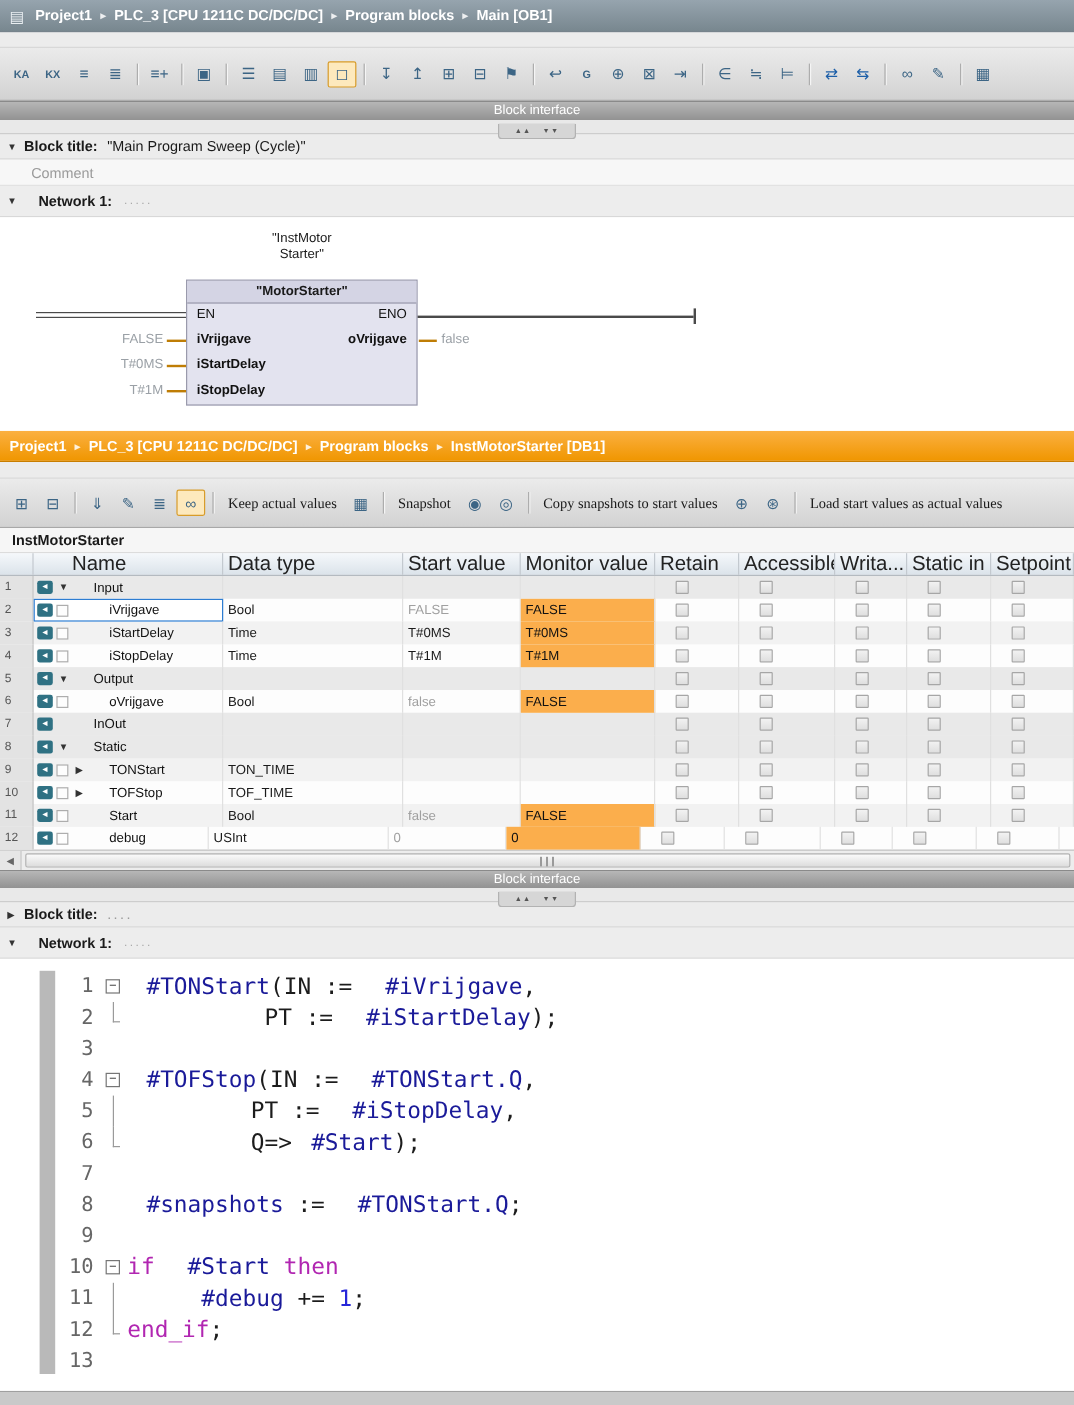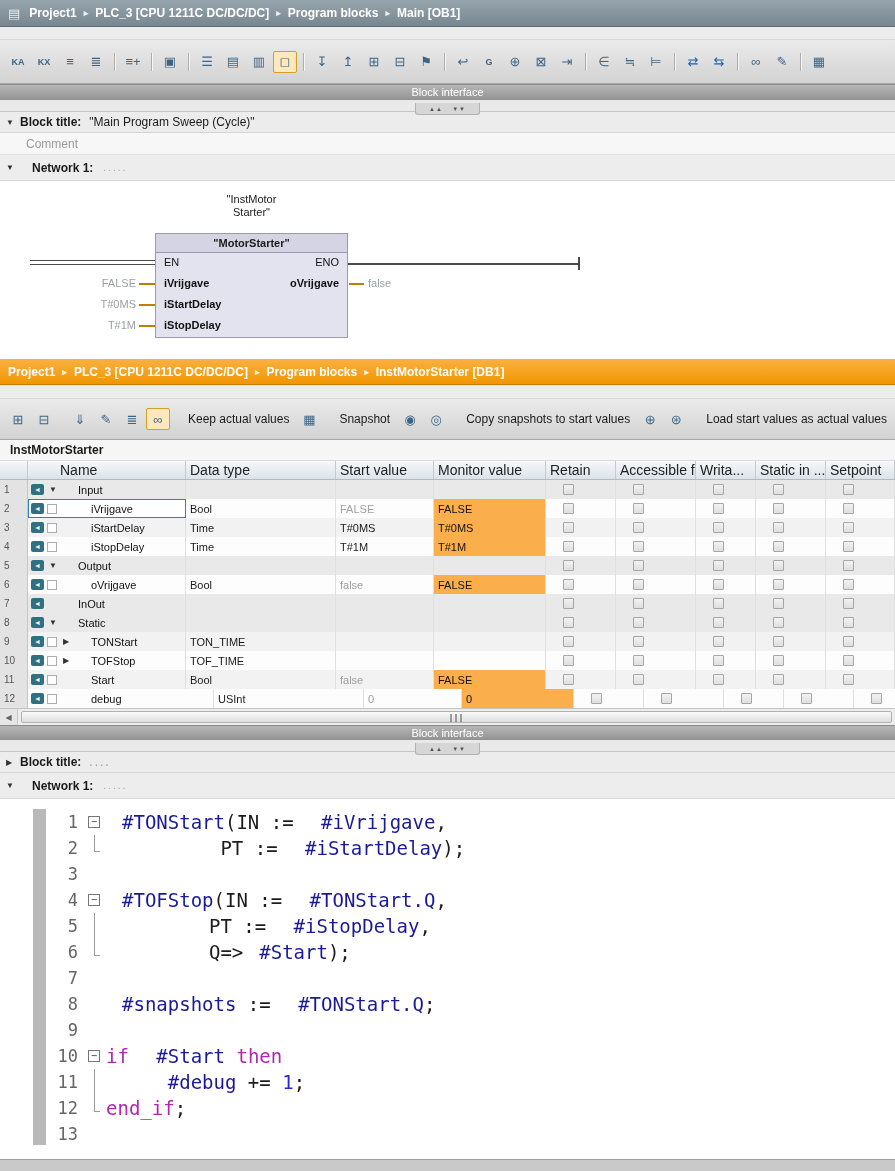--- a/index.html
+++ b/index.html
@@ -22,21 +22,21 @@
   .toolbar { background: linear-gradient(#ebebeb, #d2d2d2); border-bottom: 1px solid #a8a8a8;
              display: flex; align-items: center; padding: 0 6px; gap: 2px; }
   #toolbar1 { height: 44px; }
   #toolbar2 { height: 41px; }
   .tbtn { min-width: 24px; height: 22px; display: inline-flex; align-items: center; justify-content: center;
           font-size: 13px; color: #3c6585; border: 1px solid transparent; border-radius: 2px; padding: 0 2px; }
   .tbtn.txt { font-size: 9px; font-weight: bold; letter-spacing: 0; }
   .tbtn.pressed { background: #fde9bd; border: 1px solid #d89c2a; }
   .tbtn.blue { color: #1d5fa8; }
   .tsep { width: 1px; height: 18px; background: #adadad; margin: 0 4px; box-shadow: 1px 0 0 #f5f5f5; }
-  .tlabel { font-size: 12px; color: #1a1a1a; margin: 0 6px; white-space: nowrap; }
+  .tlabel { font-size: 12px; color: #1a1a1a; margin: 0 6px; white-space: nowrap; font-family: Liberation Serif, serif; }
 
   
   .bibar { height: 16px; background: linear-gradient(#b6b6b6, #929292); border-top: 1px solid #8a8a8a;
            color: #fff; font-size: 11px; text-align: center; line-height: 15px; }
   #bi2 { height: 15px; line-height: 14px; }
   .split { height: 12px; background: #e9e9e9; border-bottom: 1px solid #c6c6c6; text-align: center; }
   .splitw { display: inline-block; background: #d6d6d6; border: 1px solid #b2b2b2; border-top: none;
             border-radius: 0 0 3px 3px; padding: 0 10px; line-height: 9px; }
   .sarr { font-size: 6px; color: #555; letter-spacing: 1px; margin: 0 3px; }
 
@@ -74,21 +74,21 @@
   .stub { position: absolute; left: 139px; width: 16px; height: 2px; background: #bf7d05; }
   .stub.out { left: 349px; width: 15px; }
   .eno-line { position: absolute; left: 348px; top: 82px; width: 230px; height: 1.5px; background: #4a4a4a; }
   .eno-end { position: absolute; left: 578px; top: 76px; width: 2px; height: 13px; background: #4a4a4a; }
   .oval { position: absolute; left: 368px; top: 96px; font-size: 11px; color: #9aa0a6; }
 
   
   #dbtitle { height: 21px; background: #f6f6f6; border-bottom: 1px solid #dcdcdc;
              display: flex; align-items: center; padding-left: 10px; font-weight: bold; }
   #thead { height: 19px; display: flex; background: linear-gradient(#f5f8fb, #dbe3ea);
-           border-bottom: 1px solid #b4bac0; font-size: 14px; color: #222; }
+           border-bottom: 1px solid #b4bac0; font-size: 17px; color: #222; }
   .hcell { border-right: 1px solid #c3c9cf; padding-left: 4px; line-height: 18px;
            overflow: hidden; white-space: nowrap; flex: none; }
   .hcell.hname { padding-left: 32px; }
   #tbody { height: 228px; font-size: 11px; }
   .trow { height: 19px; display: flex; align-items: stretch; }
   .trow.sec  { background: #e9e9e9; }
   .trow.odd  { background: #f2f2f2; }
   .trow.even { background: #fdfdfd; }
   .ncell { width: 28px; flex: none; background: #e3e3e3; border-right: 1px solid #c6c6c6;
            color: #555; font-size: 10px; display: flex; align-items: center; padding-left: 4px; }
@@ -588,21 +588,21 @@
       </div>
       <div class="tcell cbcell" style="width: 70px;">
         <span class="cbx"></span>
       </div>
       <div class="tcell cbcell" style="width: 69px;">
         <span class="cbx"></span>
       </div>
     </div>
     <div class="trow even">
       <div class="ncell" style="width: 28px;">12</div>
-      <div class="namecell" style="width: 186px; text-align: right;">
+      <div class="namecell" style="width: 146px; text-align: right;">
         <span class="ic-tag">◄</span>
         <span class="ic-var"></span>
         <span class="indent"></span>
         <span class="nm">debug</span>
       </div>
       <div class="tcell" style="width: 150px;">USInt</div>
       <div class="tcell muted" style="width: 98px;">0</div>
       <div class="tcell mv hl" style="width: 112px;">0</div>
       <div class="tcell cbcell" style="width: 70px;">
         <span class="cbx"></span>

